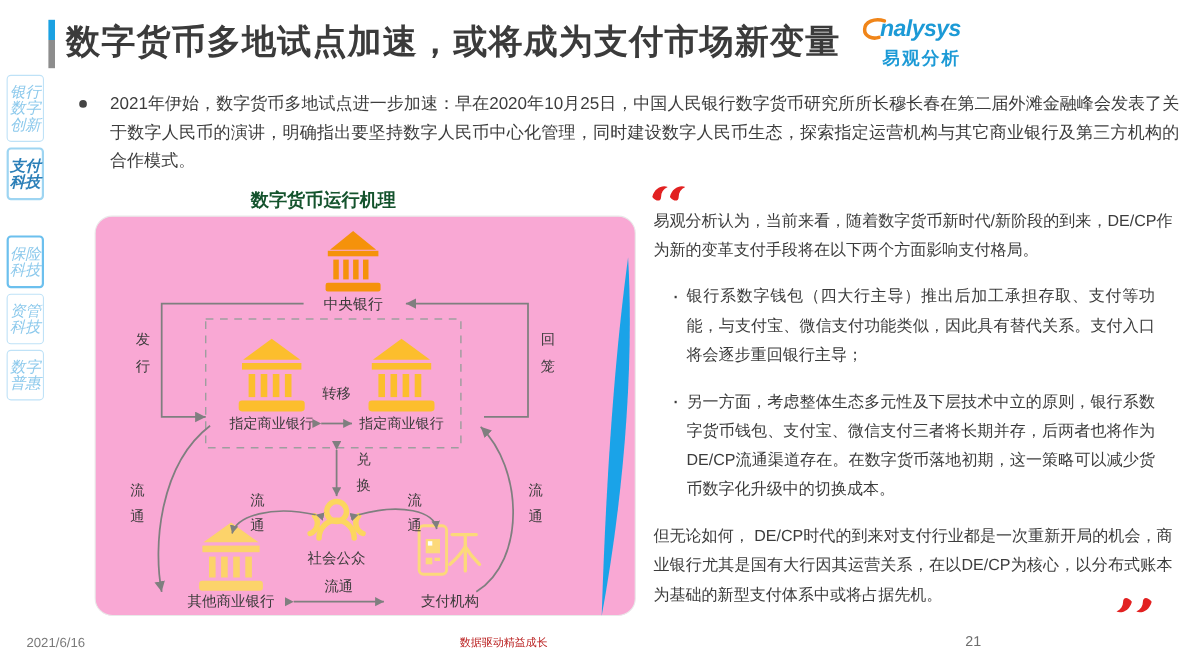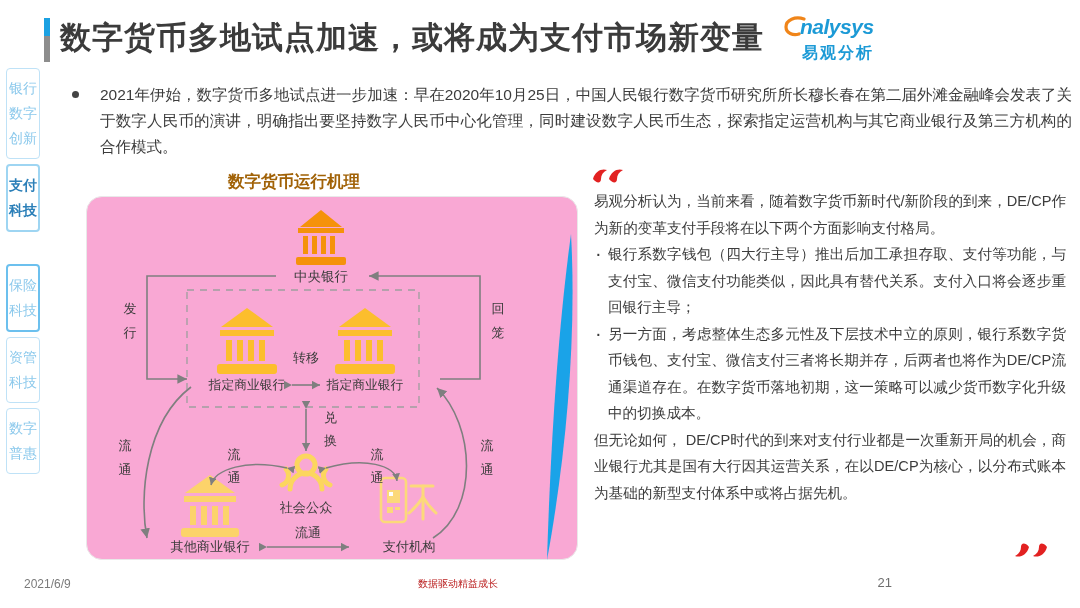--- a/index.html
+++ b/index.html
@@ -18,49 +18,49 @@
   .logo-row{position:relative;height:27px;text-align:center;}
   .logo-swoosh{position:absolute;left:6px;top:1px;width:22px;height:22px;}
   .logo-word{position:absolute;left:22px;top:1px;font-size:21px;font-weight:bold;font-style:italic;
              letter-spacing:-.5px;color:#1c9ad6;}
   .logo-cn{margin-top:2px;font-size:16px;font-weight:bold;letter-spacing:2px;color:#1c9ad6;}
 
   
   .sidebar{position:absolute;left:6px;top:68px;width:38px;}
   .tab{width:34px;margin-bottom:5px;border:1.5px solid #bfe2f7;border-radius:4px;
        background:#ffffff;padding:7px 0 7px 0;text-align:center;box-sizing:border-box;}
-  .tab span{display:block;font-size:14px;line-height:25px;color:#8cc9ec;font-weight:normal;}
+  .tab span{display:block;font-size:14px;line-height:15px;color:#8cc9ec;font-weight:normal;font-style:italic;}
   .tab.active{border:2.5px solid #9ed5f2;}
   .tab.active span{color:#2b7fb8;font-weight:bold;}
   .tab.hl{border:2.5px solid #6cc0ee;margin-top:32px;}
 
   
   .lead{position:absolute;left:72px;top:82px;width:1000px;}
   .lead-dot{position:absolute;left:0px;top:9px;width:7px;height:7px;border-radius:50%;background:#444;}
   .lead-text{margin-left:28px;font-size:15.5px;line-height:26px;color:#3c3c3c;text-align:justify;}
 
   
-  .diagram-title{position:absolute;left:228px;top:171px;font-size:16.5px;font-weight:bold;color:#a16207;font-family:Liberation Serif, serif;}
+  .diagram-title{position:absolute;left:228px;top:171px;font-size:16.5px;font-weight:bold;color:#14532d;font-family:Liberation Serif, serif;}
   .diagram-box{position:absolute;left:86px;top:196px;width:490px;height:362px;
                border:1px solid #e9e9e9;border-radius:16px;background:#f9a8d4;overflow:hidden;}
   .dg{position:absolute;left:0;top:0;width:490px;height:362px;}
   .blue-wave{position:absolute;left:541px;top:232px;width:52px;height:330px;pointer-events:none;}
 
   
   .wm{position:absolute;font-weight:bold;color:#e9f3fb;pointer-events:none;user-select:none;}
   .wm1{left:295px;top:250px;font-size:108px;font-style:italic;letter-spacing:-4px;color:#eef6fc;}
   .wm2{left:325px;top:360px;font-size:96px;letter-spacing:6px;color:#eaf4fb;}
 
   
   .quote-open{position:absolute;left:592px;top:168px;}
   .quote-close{position:absolute;left:1014px;top:540px;}
   .rtext{position:absolute;left:594px;top:188px;width:472px;font-size:14.6px;line-height:26.5px;color:#3c3c3c;}
   .rtext p{margin:0;text-align:justify;}
   .rlist{margin:0;padding:0;list-style:none;}
-  .rlist li{position:relative;padding-left:14px;margin:0;text-align:justify;}
+  .rlist li{position:relative;padding-left:14px;margin:16px;text-align:justify;}
   .rlist li:before{content:"·";position:absolute;left:1px;top:-1px;font-size:20px;line-height:26px;color:#3c3c3c;}
 
   
   .footer-date{position:absolute;left:24px;top:577px;font-size:12px;color:#7a7a7a;}
   .footer-center{position:absolute;left:0;right:0;top:577px;text-align:center;font-size:10px;color:#b91c1c;}
   .footer-page{position:absolute;right:24px;top:575px;font-size:13px;color:#6e6e6e;}
 </style>
 </head>
 <body>
 
@@ -240,17 +240,17 @@
 
   <div class="rtext">
     <p>易观分析认为，当前来看，随着数字货币新时代/新阶段的到来，DE/CP作为新的变革支付手段将在以下两个方面影响支付格局。</p>
     <ul class="rlist">
       <li>银行系数字钱包（四大行主导）推出后加工承担存取、支付等功能，与支付宝、微信支付功能类似，因此具有替代关系。支付入口将会逐步重回银行主导；</li>
       <li>另一方面，考虑整体生态多元性及下层技术中立的原则，银行系数字货币钱包、支付宝、微信支付三者将长期并存，后两者也将作为DE/CP流通渠道存在。在数字货币落地初期，这一策略可以减少货币数字化升级中的切换成本。</li>
     </ul>
     <p>但无论如何， DE/CP时代的到来对支付行业都是一次重新开局的机会，商业银行尤其是国有大行因其运营关系，在以DE/CP为核心，以分布式账本为基础的新型支付体系中或将占据先机。</p>
   </div>
 
-  <div class="footer-date">2021/6/9</div>
+  <div class="footer-date">2021/6/16</div>
   <div class="footer-center">数据驱动精益成长</div>
   <div class="footer-page">21</div>
 
 </div>
 
 </body></html>

